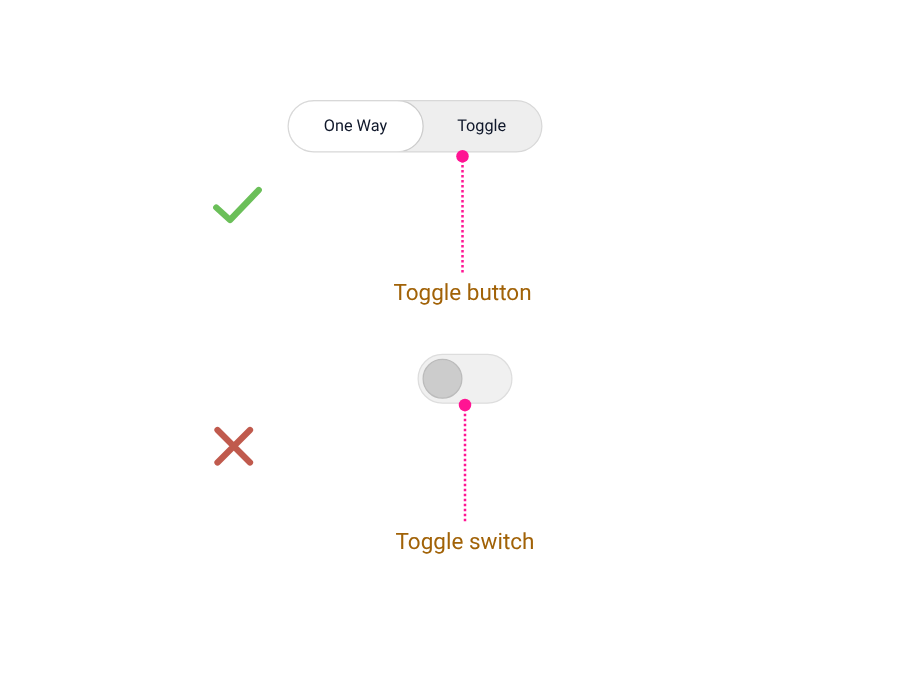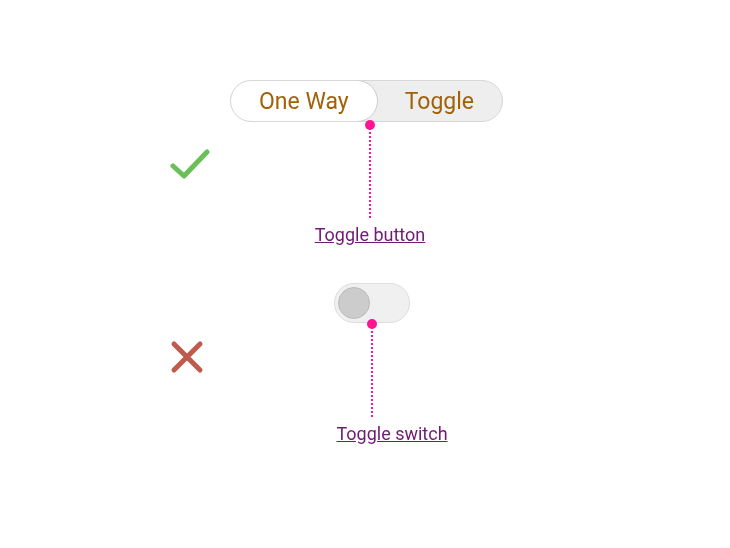--- a/index.html
+++ b/index.html
@@ -31,22 +31,22 @@
       border-radius: 22px;
       border: 1px solid #d8d8d8;
       height: 42px;
       overflow: hidden;
     }
     .segment {
       display: flex;
       align-items: center;
       justify-content: center;
       padding: 0 28px;
-      font-size: 23px;
-      color: #a16207;
+      font-size: 13px;
+      color: #0f172a;
       cursor: pointer;
       height: 100%;
     }
     .segment.active {
       background: #ffffff;
       border: 1px solid #cccccc;
       border-radius: 22px;
       margin: -1px;
       height: calc(100% + 2px);
     }
@@ -83,24 +83,23 @@
       background: #ff1493;
       border-radius: 50%;
       left: 50%;
       transform: translateX(-50%);
     }
     .label {
       position: absolute;
       left: 50%;
       transform: translateX(-50%);
       font-size: 18px;
-      color: #701a75;
+      color: #a16207;
       white-space: nowrap;
       text-align: center;
-      text-decoration: underline;
     }
     
     .ex1-control {
       position: absolute;
       top: 80px;
       left: 230px;
     }
     .ex1-dot {
       top: 120px;
       left: 370px;
@@ -126,21 +125,21 @@
       left: 372px;
     }
     .ex2-line {
       top: 327px;
       left: 372px;
       height: 90px;
       transform: translateX(-1px);
     }
     .ex2-label {
       top: 423px;
-      left: 392px;
+      left: 372px;
       text-align: right;
     }
   </style>
 </head>
 <body>
 
 <div class="status-icon check-icon">
   <svg width="40" height="34" viewBox="0 0 40 34">
     <path d="M3 18 L14 28 L37 4" stroke="#6bbf59" stroke-width="5" fill="none" stroke-linecap="round" stroke-linejoin="round"></path>
   </svg>

